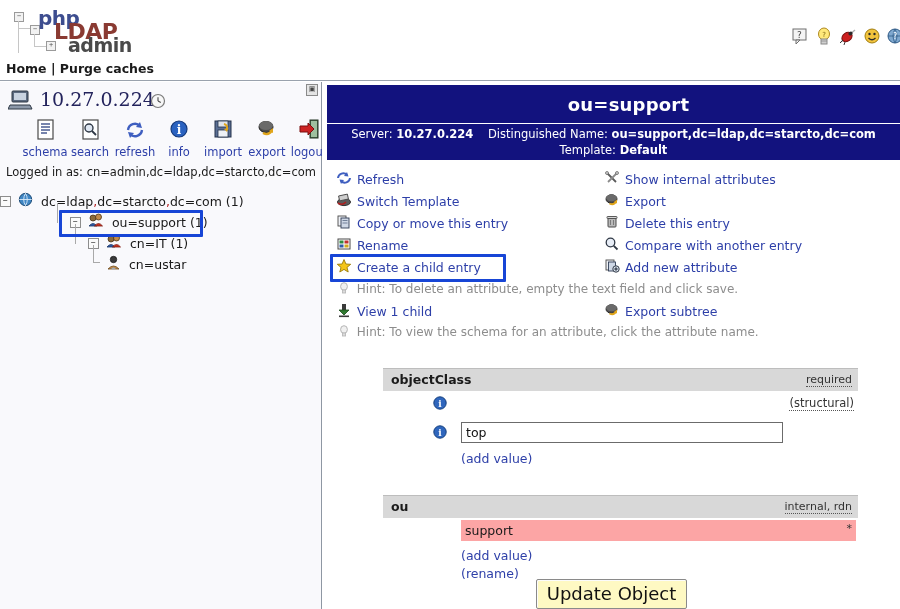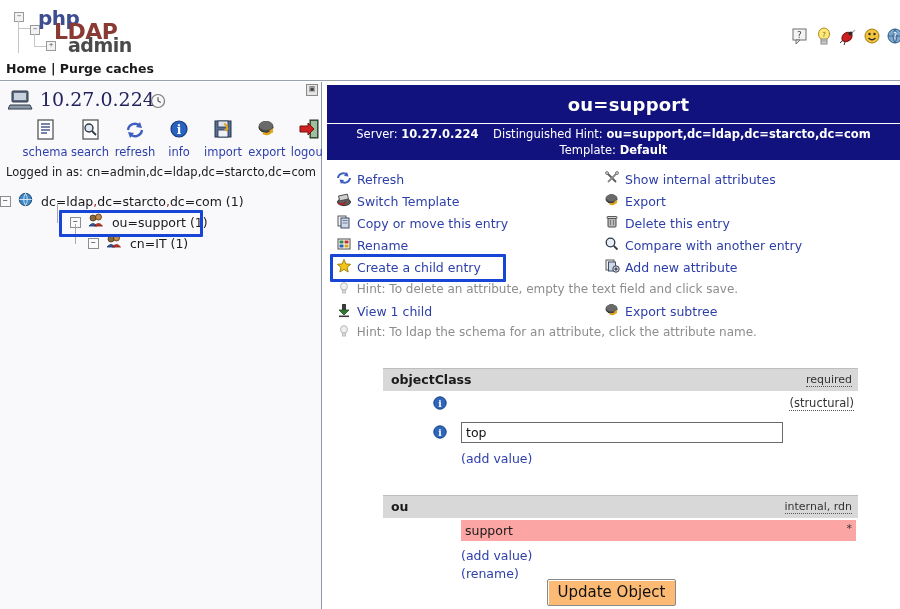--- a/index.html
+++ b/index.html
@@ -185,22 +185,22 @@
     padding: 0 0 0 4px; box-sizing: border-box;
   }
   .sub-link {
     position: absolute; left: 78px; font-size: 12.5px; color: #2d3fa8;
     text-decoration: none;
   }
 
   .btnwrap { position: absolute; left: 0; top: 497px; width: 577px; text-align: center; }
   .btn {
     display: inline-block; padding: 3px 10px 4px 10px;
-    border: 1px solid #8a8a8a; background: #fdba74;
-    font-family: "DejaVu Sans", sans-serif; font-size: 15px; color: #111;
+    border: 1px solid #8a8a8a; background: #fef9c3;
+    font-family: "DejaVu Sans", sans-serif; font-size: 18px; color: #111;
     border-radius: 2px;
     box-shadow: inset 1px 1px 0 #fbfbfb;
   }
 </style>
 </head>
 <body>
 
 <div id="root">
 
   <div class="topbar">
@@ -414,37 +414,49 @@
           <svg width="16" height="15" viewBox="0 0 16 15">
             <circle cx="5" cy="5" r="3" fill="#8a6a3a" stroke="#4a3418" stroke-width="0.8"></circle>
             <path d="M1 13 q4 -5 8 0 z" fill="#2f5aa8" stroke="#1b3566" stroke-width="0.8"></path>
             <circle cx="10.5" cy="4" r="3" fill="#c08a4a" stroke="#4a3418" stroke-width="0.8"></circle>
             <path d="M6.5 13 q4 -5 8 0 z" fill="#cc3322" stroke="#7a1a10" stroke-width="0.8"></path>
           </svg>
         </span>
         <span class="lbl">cn=IT (1)</span>
       </div>
 
+      <div class="tnode-row" style="padding-left:106px;">
+        <span class="vline" style="left:93px; top:-10px; height:17px;"></span>
+        <span class="vline" style="left:93px; top:7px; width:7px; height:1px;"></span>
+        <span class="ic">
+          <svg width="15" height="15" viewBox="0 0 15 15">
+            <circle cx="7.5" cy="4.5" r="3.2" fill="#3a3a3a" stroke="#1a1a1a" stroke-width="0.8"></circle>
+            <path d="M2 14 q5.5 -6 11 0 z" fill="#c08a4a" stroke="#6b4a1c" stroke-width="0.8"></path>
+            <path d="M5 14 q2.5 -3 5 0 z" fill="#9aa6b8"></path>
+          </svg>
+        </span>
+        <span class="lbl">cn=ustar</span>
+      </div>
 
       <div class="hl-box" style="left:59px; top:18px; width:138px; height:21px;"></div>
     </div>
   </div>
 
   <div class="main">
 
     <div class="title-band">
       <div class="t">ou=support</div>
     </div>
 
     <div class="info-band">
       <div>
         <span>Server:</span>
         <b>10.27.0.224</b>
         &nbsp;&nbsp;
-        <span>Distinguished Hint:</span>
+        <span>Distinguished Name:</span>
         <b>ou=support,dc=ldap,dc=starcto,dc=com</b>
       </div>
       <div>
         <span>Template:</span>
         <b>Default</b>
       </div>
     </div>
 
     <div class="actions">
 
@@ -599,21 +611,21 @@
         <a href="#">Export subtree</a>
       </div>
 
       <div class="hint" style="left:8px; top:156px;">
         <span class="ic">
           <svg width="14" height="14" viewBox="0 0 14 14">
             <ellipse cx="7" cy="5.5" rx="3.4" ry="3.8" fill="#f0f0f0" stroke="#b5b5b5" stroke-width="1"></ellipse>
             <rect x="5.4" y="9" width="3.2" height="3" fill="#dcdcdc" stroke="#b5b5b5" stroke-width="0.8"></rect>
           </svg>
         </span>
-        <span>Hint: To ldap the schema for an attribute, click the attribute name.</span>
+        <span>Hint: To view the schema for an attribute, click the attribute name.</span>
       </div>
     </div>
 
     <div class="attrs">
 
       <div>
         <div class="attr-head">
           <span class="nm">objectClass</span>
           <span class="fl">required</span>
         </div>

